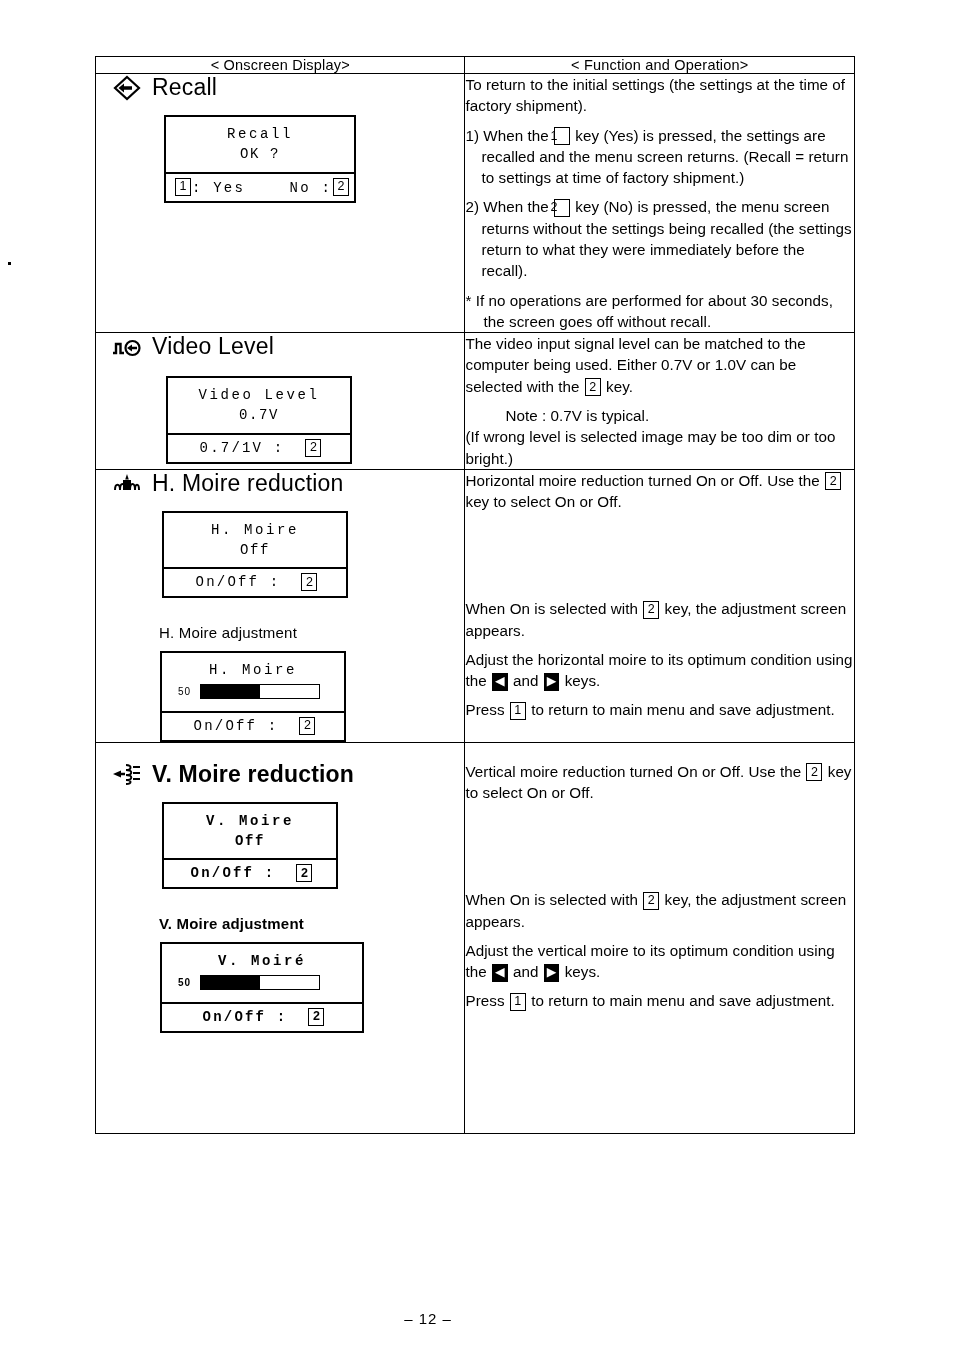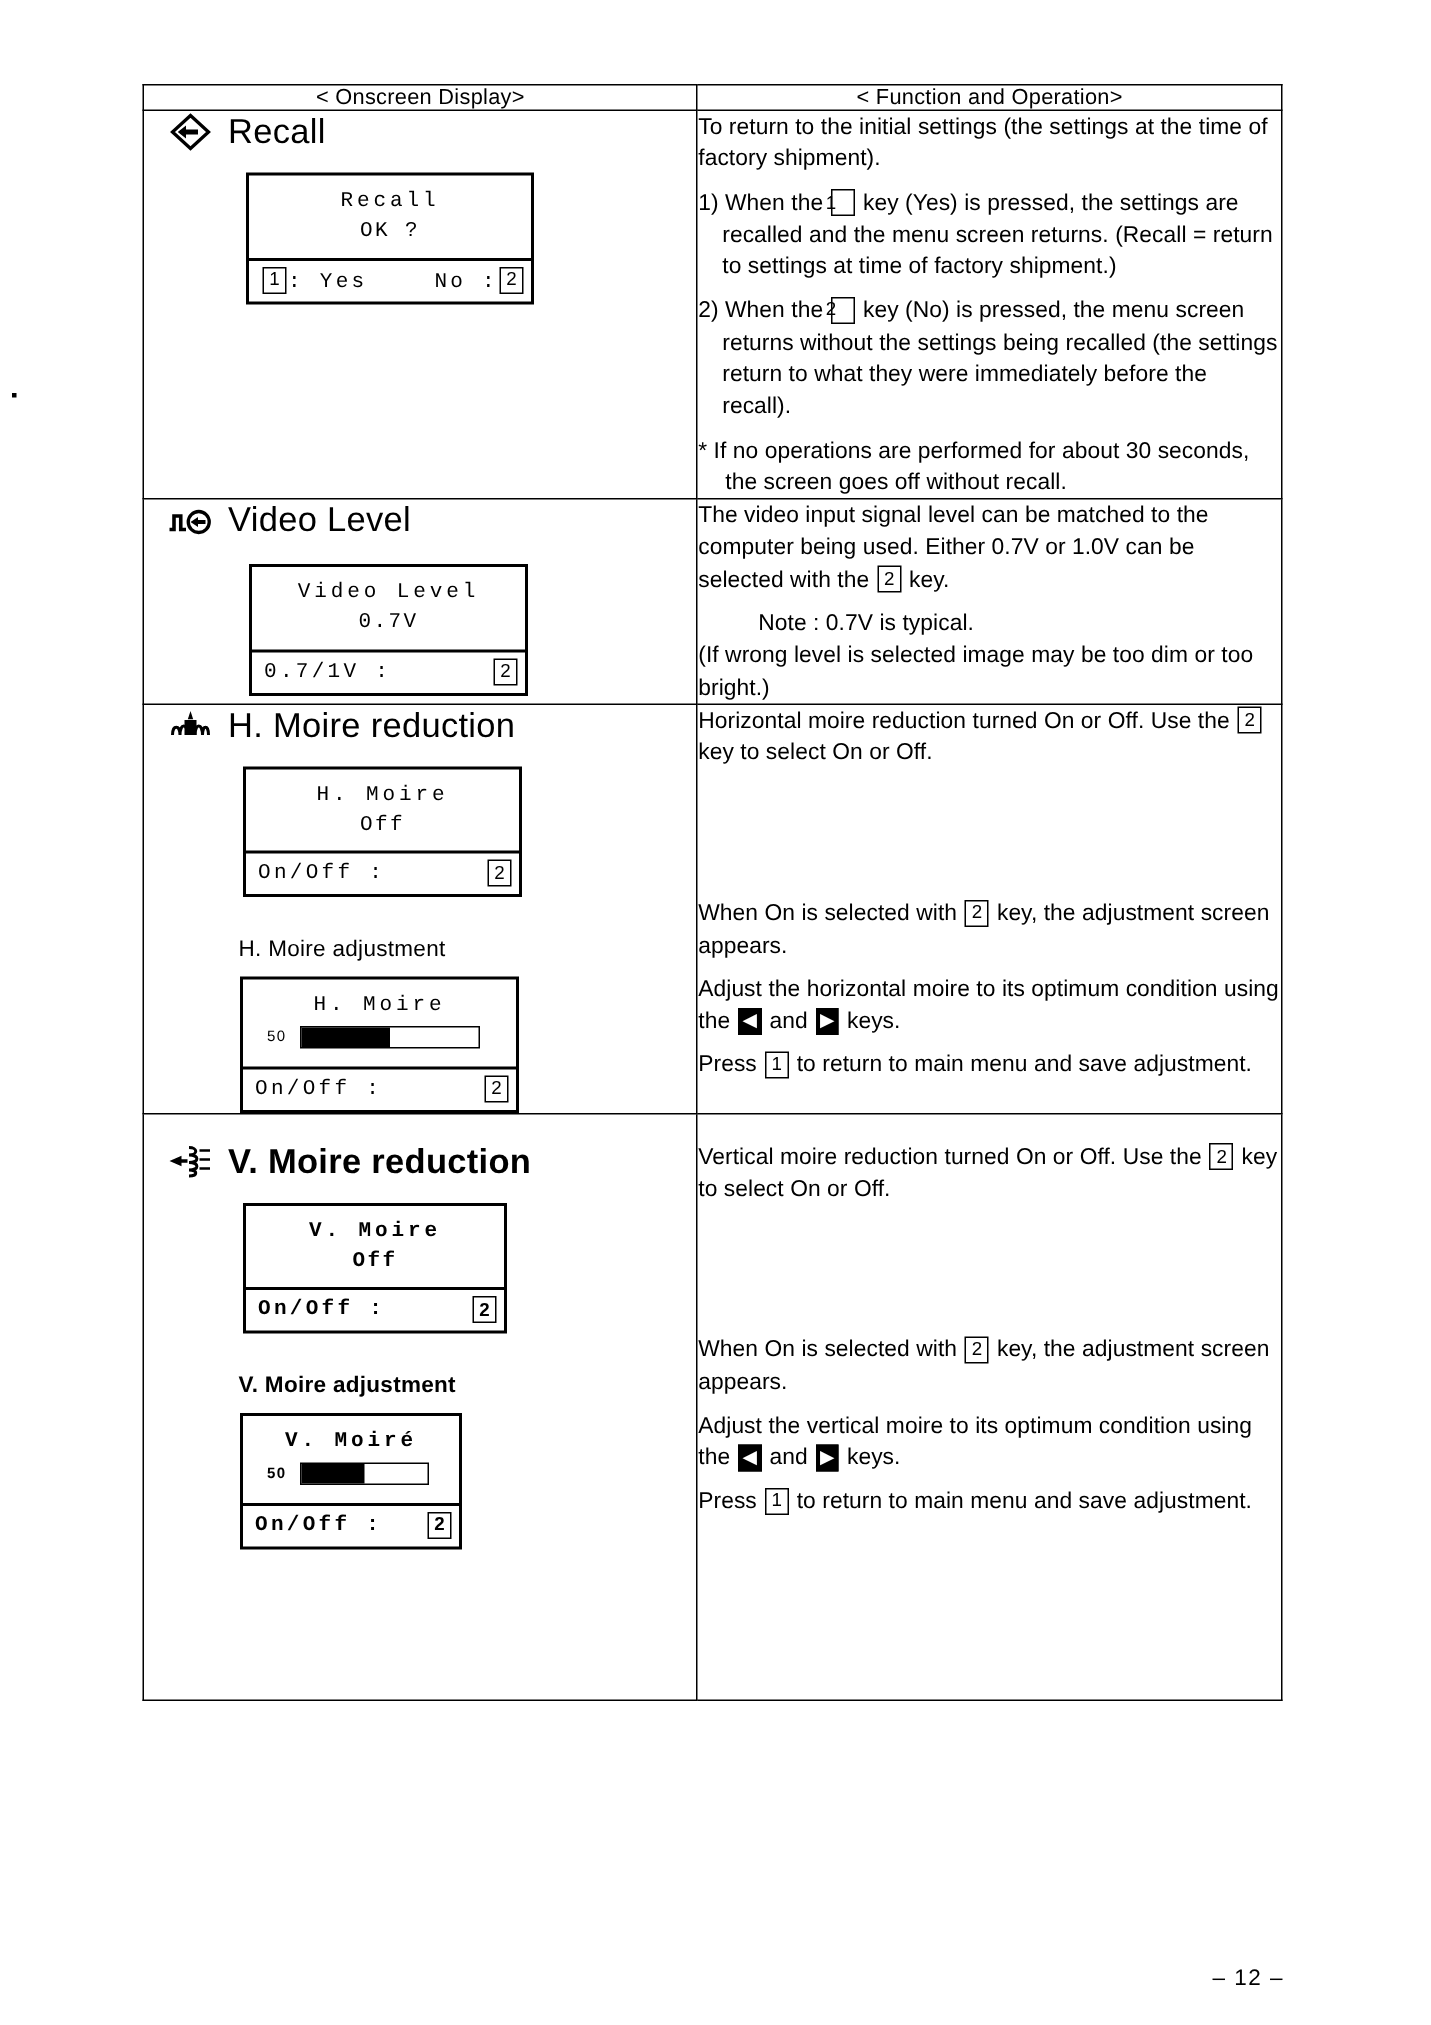--- a/index.html
+++ b/index.html
@@ -103,21 +103,21 @@
   }
   .osd-line.tight { letter-spacing: 1.6px; }
   .osd-bottom {
     padding: 4px 4px 5px 8px;
     font-size: 14px;
     letter-spacing: 2.2px;
     display: flex;
     align-items: center;
     white-space: nowrap;
   }
-  .osd-bottom.right  { justify-content: space-between; gap: 20px; }
+  .osd-bottom.right  { justify-content: center; gap: 20px; }
   .osd-bottom.split  { justify-content: space-between; }
 
   
   .osd-slider-row {
     display: flex;
     align-items: center;
     padding: 3px 10px 5px 6px;
     gap: 9px;
   }
   .osd-slider-num {
@@ -179,21 +179,21 @@
     padding-left: 18px;
     text-indent: -18px;
   }
   .gap-xxl { height: 86px; }
 
   .footer-page {
     position: absolute;
     left: 0;
     top: 1310px;
     width: 856px;
-    text-align: right;
+    text-align: center;
     font-size: 15px;
     letter-spacing: 1px;
   }
 
   .stray-dot {
     position: absolute;
     left: 8px;
     top: 262px;
     width: 3px;
     height: 3px;
@@ -414,21 +414,21 @@
               <div class="osd-bottom right">
                 <span>On/Off :</span>
                   <span class="keybox">2</span>
               </div>
             </div>
           </div>
 
           <div class="sec-title sub">V. Moire adjustment</div>
 
           <div class="osd-wrap pos-d">
-            <div class="osd-box" style="width:148px;">
+            <div class="osd-box" style="width:204px;">
               <div class="osd-top">
                 <div class="osd-line">V. Moiré</div>
                 <div class="osd-slider-row">
                   <span class="osd-slider-num">50</span>
                   <span class="osd-slider-track">
                     <span class="osd-slider-fill" style="width:50%;"></span>
                   </span>
                 </div>
               </div>
               <div class="osd-bottom right">

